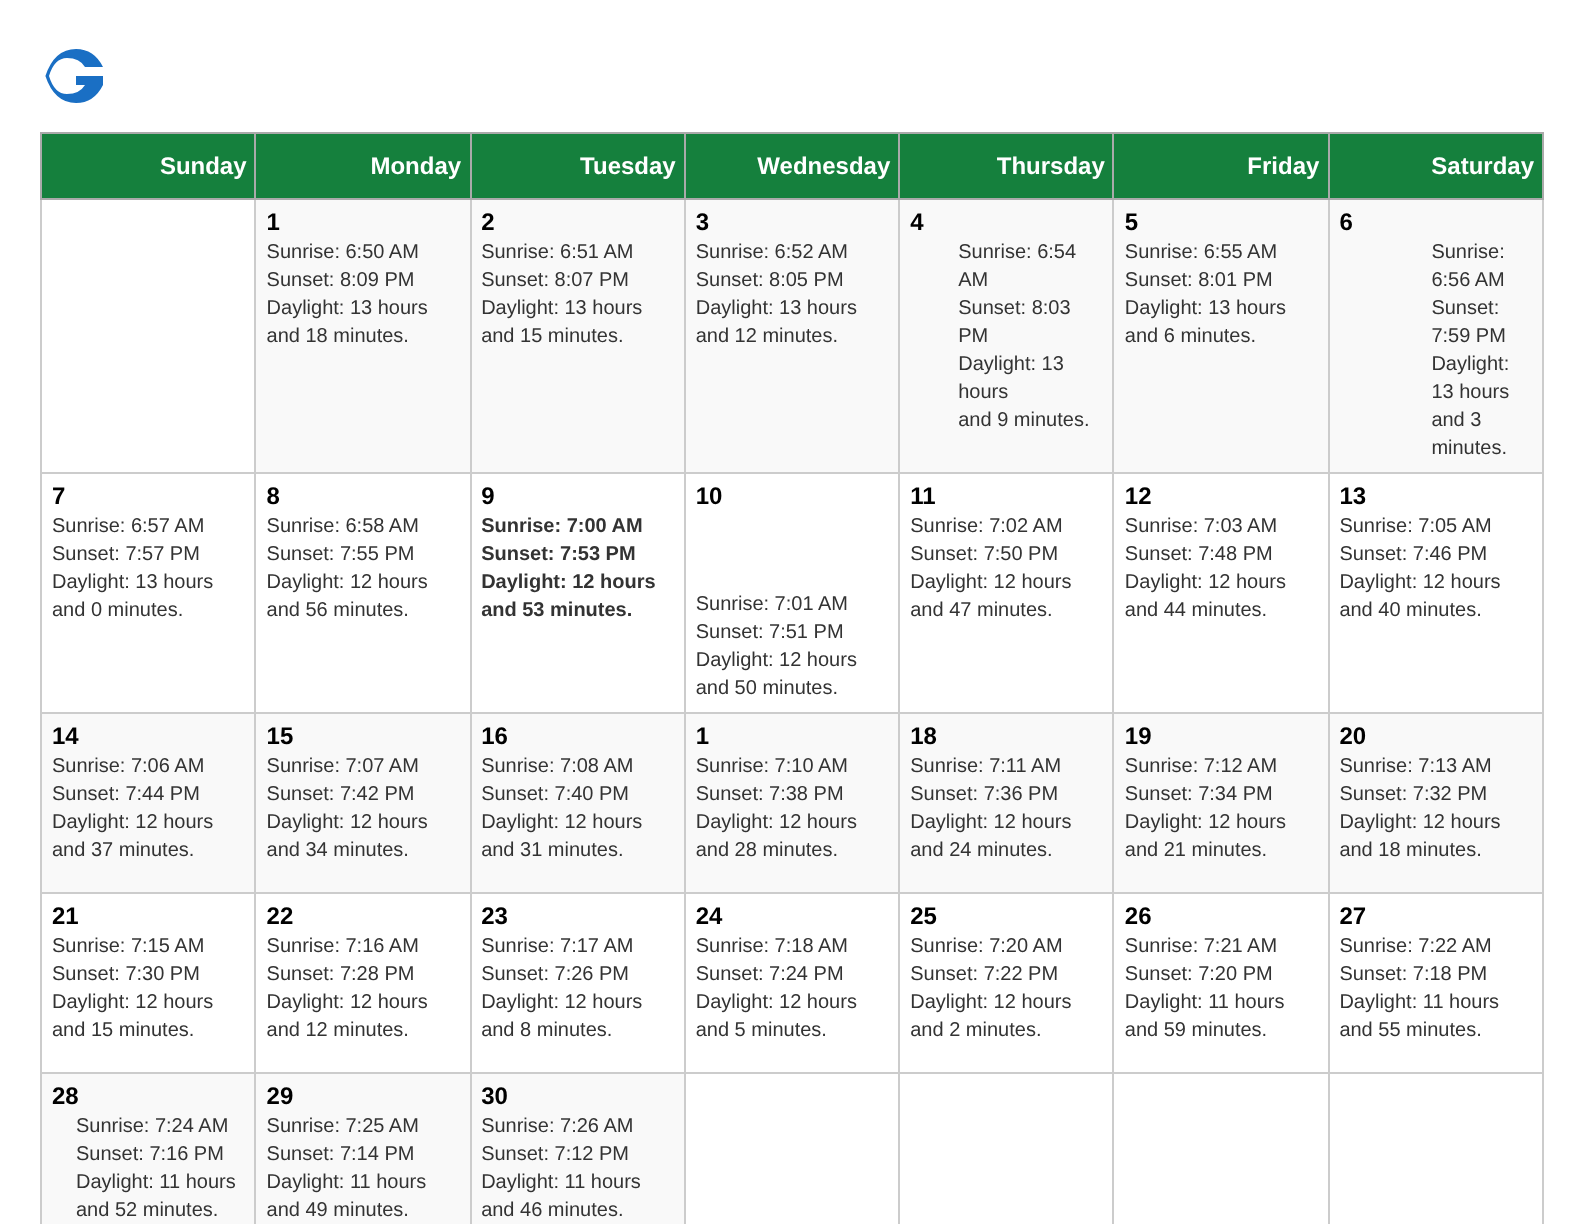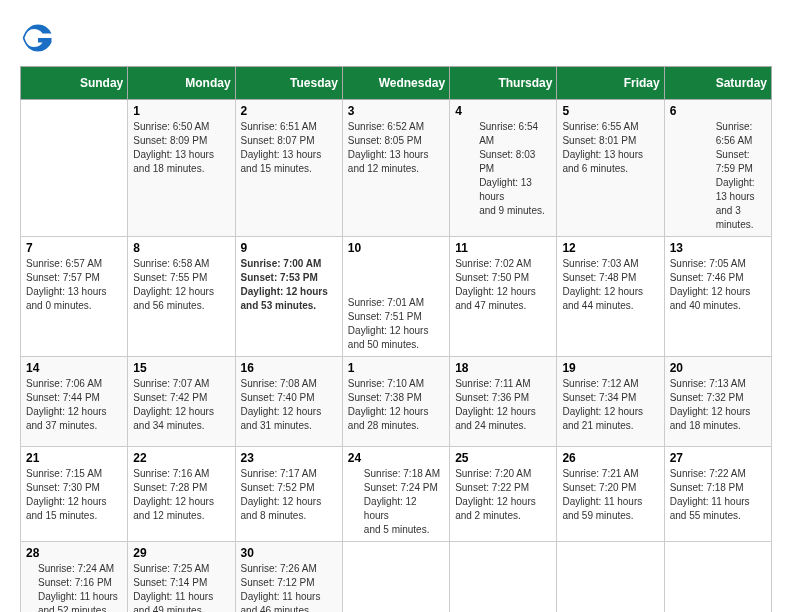--- a/index.html
+++ b/index.html
@@ -275,27 +275,27 @@
         <td>
           <span class="day-num">22</span>
           <div class="day-detail" style="white-space: pre-line;">Sunrise: 7:16 AM
 Sunset: 7:28 PM
 Daylight: 12 hours
 and 12 minutes.</div>
         </td>
         <td>
           <span class="day-num">23</span>
           <div class="day-detail" style="white-space: pre-line;">Sunrise: 7:17 AM
-Sunset: 7:52 PM
+Sunset: 7:26 PM
 Daylight: 12 hours
 and 8 minutes.</div>
         </td>
         <td>
           <span class="day-num">24</span>
-          <div class="day-detail" style="white-space: pre-line; margin-left: 16px;">Sunrise: 7:18 AM
+          <div class="day-detail" style="white-space: pre-line;">Sunrise: 7:18 AM
 Sunset: 7:24 PM
 Daylight: 12 hours
 and 5 minutes.</div>
         </td>
         <td>
           <span class="day-num">25</span>
           <div class="day-detail" style="white-space: pre-line;">Sunrise: 7:20 AM
 Sunset: 7:22 PM
 Daylight: 12 hours
 and 2 minutes.</div>

